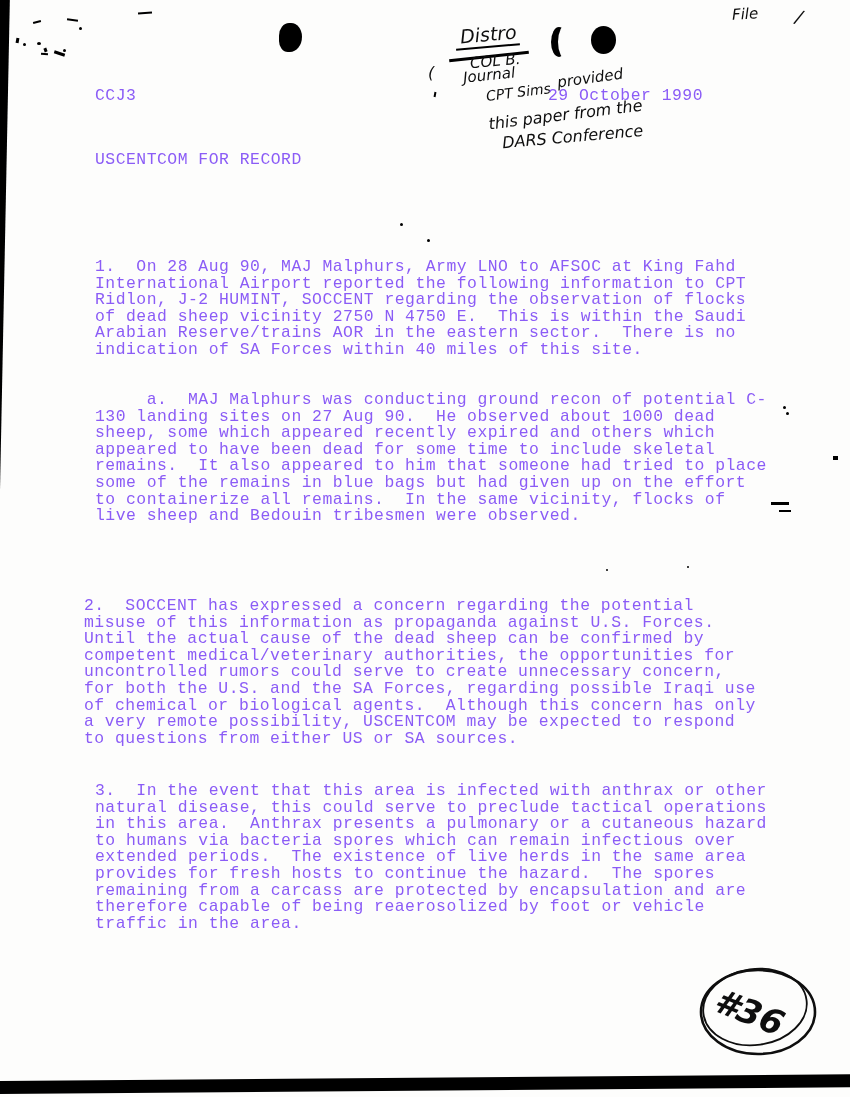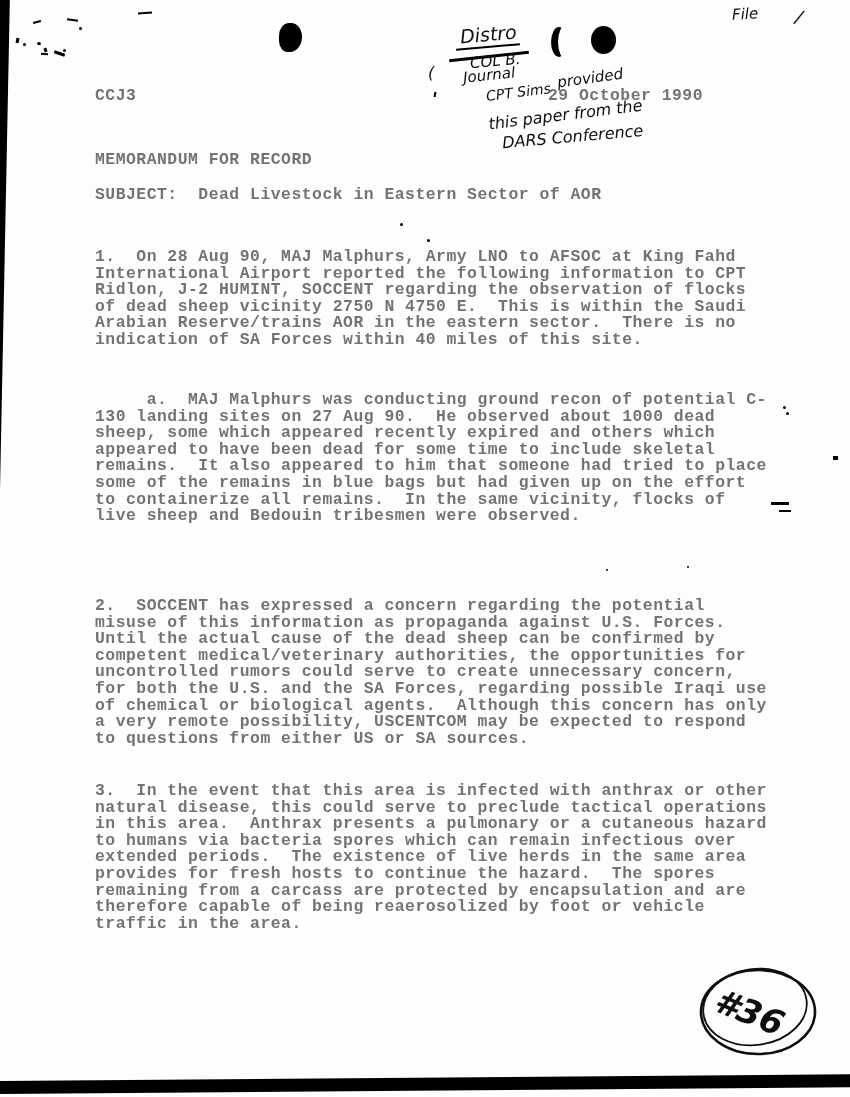--- a/index.html
+++ b/index.html
@@ -4,22 +4,22 @@
 <style>
   html,body { margin:0; padding:0; background:#ffffff; }
   .page {
     position:relative; width:850px; height:1097px;
     background:#fdfdfc; overflow:hidden;
     font-family:"Liberation Sans", sans-serif;
   }
   .typed {
     position:absolute;
     font-family:"Liberation Mono","DejaVu Sans Mono",monospace;
-    font-weight:700; font-size:16.4px; line-height:16.6px;
-    letter-spacing:0.5px; white-space:pre; color:#737373;
+    font-weight:400; font-size:16.4px; line-height:16.6px;
+    letter-spacing:0.5px; white-space:pre; color:#8b5cf6;
   }
   .hw {
     position:absolute;
     font-family:"DejaVu Sans",sans-serif; font-style:italic;
     color:#0e0e0e; white-space:nowrap;
   }
   .mk { position:absolute; background:#000; }
   .dot { border-radius:50%; }
   .edge-left {
     position:absolute; left:-3px; top:-8px; width:13px; height:1118px;
@@ -94,38 +94,37 @@
 
   <div class="hw" style="left:486px;top:84px;font-size:14px;transform:rotate(-7deg)">CPT Sims</div>
   <div class="hw" style="left:557px;top:69px;font-size:15px;transform:rotate(-8deg)">provided</div>
 
   <div class="hw" style="left:488px;top:105px;font-size:16px;transform:rotate(-7deg)">this paper from the</div>
   <div class="hw" style="left:502px;top:127px;font-size:16px;transform:rotate(-5deg)">DARS Conference</div>
 
   <div class="typed" style="left:95px;top:88px">CCJ3</div>
   <div class="typed" style="left:548px;top:88px">29 October 1990</div>
 
-  <div class="typed" style="left:95px;top:152px">MEMORANDUM FOR RECORD</div>
-  <div class="typed" style="left:95px;top:187px">SUBJECT:  Dead Livestock in Eastern Sector of AOR</div>
+  <div class="typed" style="left:95px;top:152px">USCENTCOM FOR RECORD</div>
 
-  <div class="typed" style="left:95px;top:249px">1.  On 28 Aug 90, MAJ Malphurs, Army LNO to AFSOC at King Fahd
+  <div class="typed" style="left:95px;top:259px">1.  On 28 Aug 90, MAJ Malphurs, Army LNO to AFSOC at King Fahd
 International Airport reported the following information to CPT
 Ridlon, J-2 HUMINT, SOCCENT regarding the observation of flocks
 of dead sheep vicinity 2750 N 4750 E.  This is within the Saudi
 Arabian Reserve/trains AOR in the eastern sector.  There is no
 indication of SA Forces within 40 miles of this site.</div>
   <div class="typed" style="left:95px;top:392px">     a.  MAJ Malphurs was conducting ground recon of potential C-
 130 landing sites on 27 Aug 90.  He observed about 1000 dead
 sheep, some which appeared recently expired and others which
 appeared to have been dead for some time to include skeletal
 remains.  It also appeared to him that someone had tried to place
 some of the remains in blue bags but had given up on the effort
 to containerize all remains.  In the same vicinity, flocks of
 live sheep and Bedouin tribesmen were observed.</div>
-  <div class="typed" style="left:95px;top:598px">2.  SOCCENT has expressed a concern regarding the potential
+  <div class="typed" style="left:84px;top:598px">2.  SOCCENT has expressed a concern regarding the potential
 misuse of this information as propaganda against U.S. Forces.
 Until the actual cause of the dead sheep can be confirmed by
 competent medical/veterinary authorities, the opportunities for
 uncontrolled rumors could serve to create unnecessary concern,
 for both the U.S. and the SA Forces, regarding possible Iraqi use
 of chemical or biological agents.  Although this concern has only
 a very remote possibility, USCENTCOM may be expected to respond
 to questions from either US or SA sources.</div>
   <div class="typed" style="left:95px;top:783px">3.  In the event that this area is infected with anthrax or other
 natural disease, this could serve to preclude tactical operations

